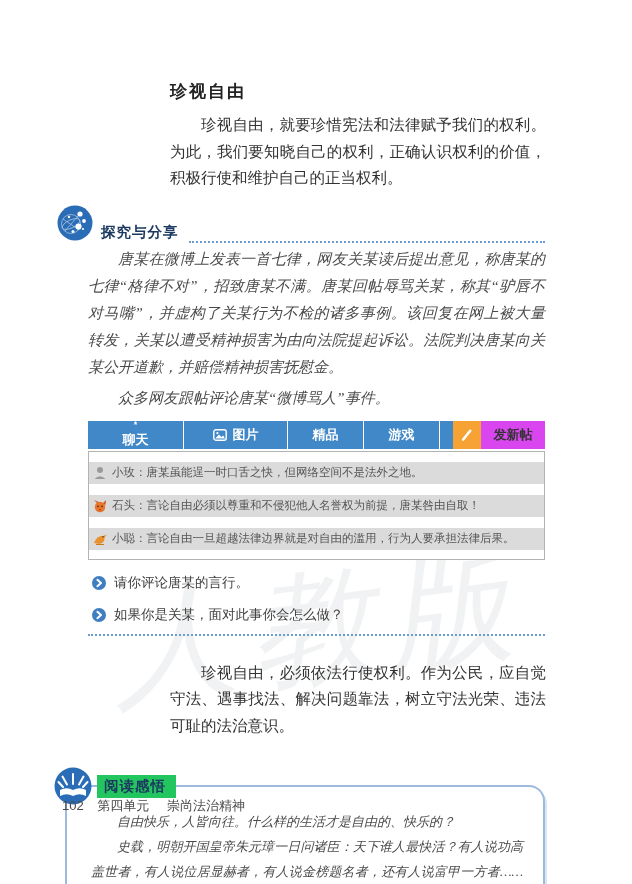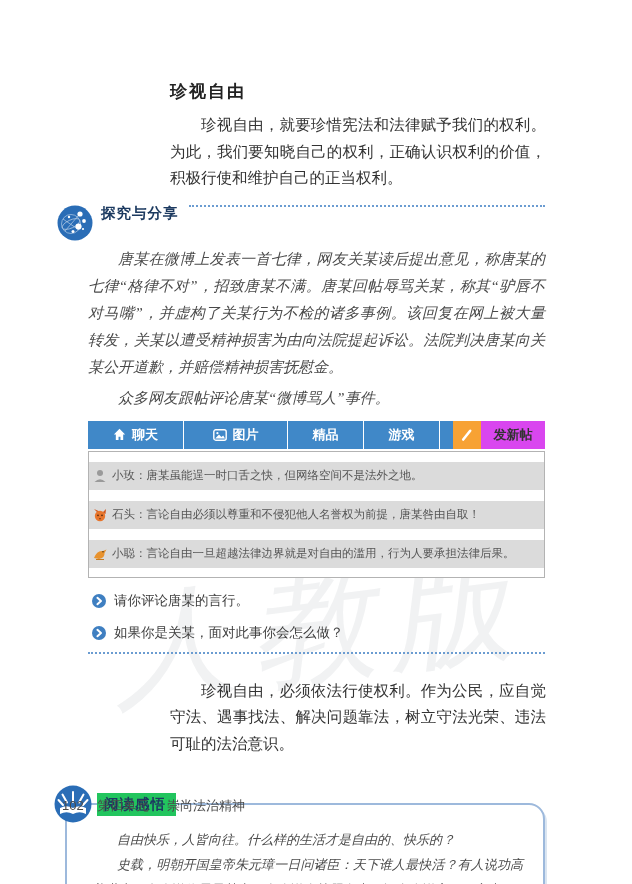--- a/index.html
+++ b/index.html
@@ -13,44 +13,44 @@
 
   .content { position:relative; }
 
   h1.page-title { font-family:"Liberation Sans","DejaVu Sans",sans-serif; font-size:17px; font-weight:bold;
     color:#222; margin:0 0 9px 108px; letter-spacing:2px; }
 
   .body-para { margin-left:108px; width:376px; font-size:15.5px; line-height:26.5px;
     text-indent:2em; text-align:justify; color:#333; }
 
   
-  .sec-header { display:flex; align-items:flex-start; margin:12px 0 4px -6px; }
+  .sec-header { display:flex; align-items:flex-end; margin:12px 0 4px -6px; }
   .sec-icon { width:38px; height:38px; flex:0 0 38px; }
   .sec-title { font-family:"Liberation Sans","DejaVu Sans",sans-serif; font-size:14.5px; font-weight:bold;
     color:#1c3a60; margin-left:7px; letter-spacing:1px; white-space:nowrap; }
   .dotline { flex:1; border-top:2px dotted #6b9cd1; margin-left:10px; transform:translateY(1px); }
   .dotline-close { border-top:2px dotted #6b9cd1; margin:10px 0 0 26px; }
 
   .narrative { margin:4px 0 0 26px; width:457px; font-size:15px; line-height:27px;
     text-indent:2em; text-align:justify; color:#4a4a4a; font-style:italic; }
 
   
   .forum { margin:9px 0 0 26px; width:457px; }
   .tabbar { display:flex; height:28px; background:#4088c8; align-items:stretch; }
   .tab { display:flex; align-items:center; justify-content:center; gap:6px; color:#fff;
     font-family:"Liberation Sans",sans-serif; font-size:13px; font-weight:bold;
     border-right:1px solid #ffffff; cursor:pointer; }
-  .tab-chat { width:96px; } .tab-pictures { width:104px; } .tab-featured { width:76px;align-items:center; } .tab-games { width:76px; }
+  .tab-chat { width:96px;flex-direction:column; } .tab-pictures { width:104px; } .tab-featured { width:76px;align-items:center; } .tab-games { width:76px; }
   .tab-spacer { flex:1; }
   .newpost { display:flex; align-items:stretch; cursor:pointer; }
   .np-icon { width:28px; background:#f7a234; display:flex; align-items:center; justify-content:center; }
   .np-label { width:64px; background:#d946ef; color:#333; display:flex; align-items:center; justify-content:center;
     font-family:"Liberation Sans",sans-serif; font-size:13px; font-weight:bold; }
   .comments { border:1px solid #b3b3b3; background:#fff; margin-top:2px; padding:10px 0 9px 0; }
-  .comment-row { display:flex; align-items:center; height:28px; background:#dbdbdb; margin-bottom:11px;
+  .comment-row { display:flex; align-items:center; height:22px; background:#dbdbdb; margin-bottom:11px;
     padding-left:3px; font-family:Liberation Serif, serif; font-size:11.5px; color:#555; }
   .comment-row:last-child { margin-bottom:0; }
   .avatar { width:16px; height:16px; margin-right:4px; flex:0 0 16px; }
 
   .question { display:flex; align-items:center; gap:8px; margin:14px 0 0 30px;
     font-size:13.5px; color:#3e3e3e; }
   .q-icon { width:14px; height:14px; flex:0 0 14px; }
 
   .body-para2 { margin:24px 0 0 108px; width:376px; font-size:15.5px; line-height:26.5px;
     text-indent:2em; text-align:justify; color:#333; }

